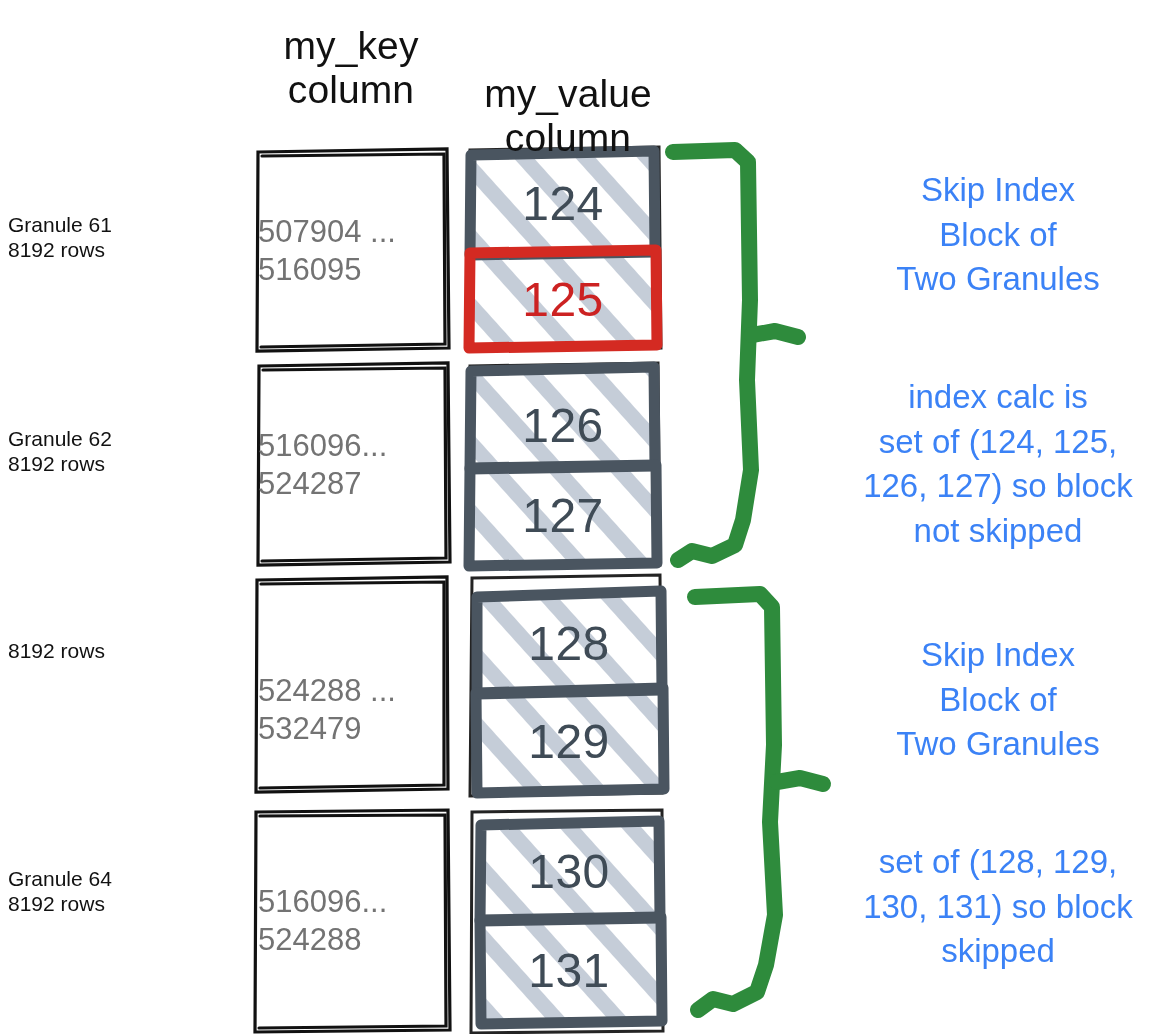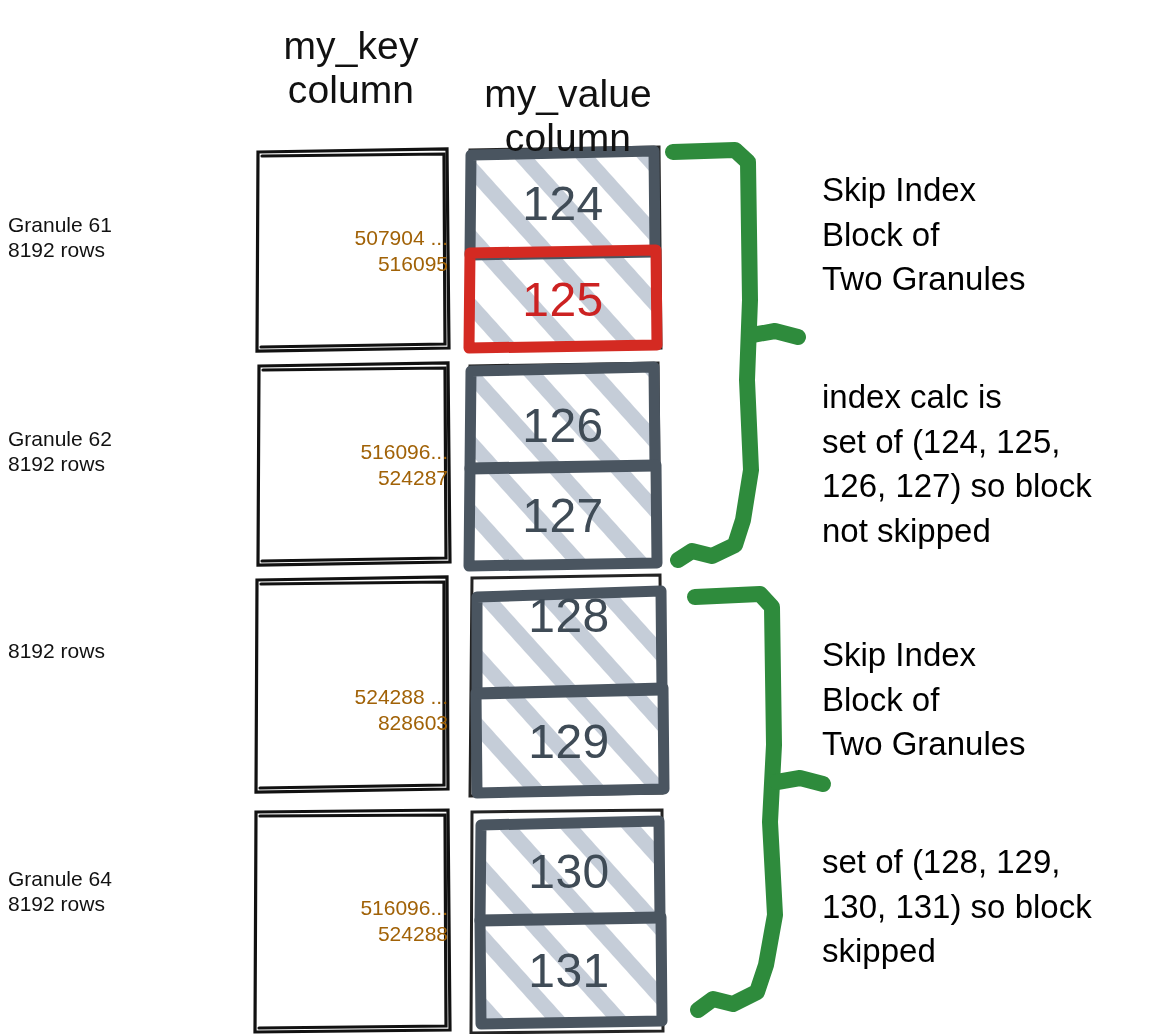--- a/index.html
+++ b/index.html
@@ -15,31 +15,31 @@
   #head-key{left:243px;top:24px;width:216px;}
   #head-val{left:460px;top:24px;width:216px;margin-top:48px;}
 
   
   .gran-label{position:absolute;left:8px;width:236px;font-size:21px;line-height:1.2;
               color:#111;text-align:left;}
   .gran-label .l2{display:block;}
 
   
   .key-cell{position:absolute;display:flex;align-items:center;justify-content:center;
-            text-align:right;font-size:21px;line-height:1.22;color:#a16207;}
+            text-align:left;font-size:31px;line-height:1.22;color:#737373;}
   .key-cell .inner{width:100%;}
 
   
   .val-cell{position:absolute;display:flex;align-items:center;justify-content:center;
             font-size:48px;color:#3F4B56;letter-spacing:.5px;}
   .val-cell.red{color:#CC2222;}
 
   
-  .note{position:absolute;font-size:33px;line-height:1.35;
-        color:#000000;width:352px;left:822px;}
+  .note{position:absolute;text-align:center;font-size:33px;line-height:1.35;
+        color:#3b82f6;width:352px;left:822px;}
 </style>
 </head>
 <body>
 
 <svg class="layer" id="svg-layer" viewBox="0 0 1176 1034">
   <defs>
     <pattern id="hatch" width="46" height="46" patternUnits="userSpaceOnUse" patternTransform="rotate(-42)">
       <rect width="46" height="46" fill="#ffffff"></rect>
       <rect x="0" y="0" width="15" height="46" fill="#C5CDD8"></rect>
     </pattern>
@@ -179,24 +179,24 @@
 </div>
 <div class="val-cell" style="left:470px;top:376px;width:186px;height:98px">126</div>
 <div class="val-cell" style="left:470px;top:466px;width:186px;height:98px">127</div>
 
 <div class="gran-label" style="top:638px">
   <span class="l2">8192 rows</span>
 </div>
 <div class="key-cell" style="left:258px;top:580px;width:190px;height:260px">
   <div class="inner">
     <div>524288 ...</div>
-    <div>828603</div>
-  </div>
-</div>
-<div class="val-cell" style="left:476px;top:566px;width:186px;height:98px">128</div>
+    <div>532479</div>
+  </div>
+</div>
+<div class="val-cell" style="left:476px;top:594px;width:186px;height:98px">128</div>
 <div class="val-cell" style="left:476px;top:691px;width:186px;height:100px">129</div>
 
 <div class="gran-label" style="top:866px">
   <span>Granule 64</span>
   <span class="l2">8192 rows</span>
 </div>
 <div class="key-cell" style="left:258px;top:812px;width:190px;height:218px">
   <div class="inner">
     <div>516096...</div>
     <div>524288</div>

